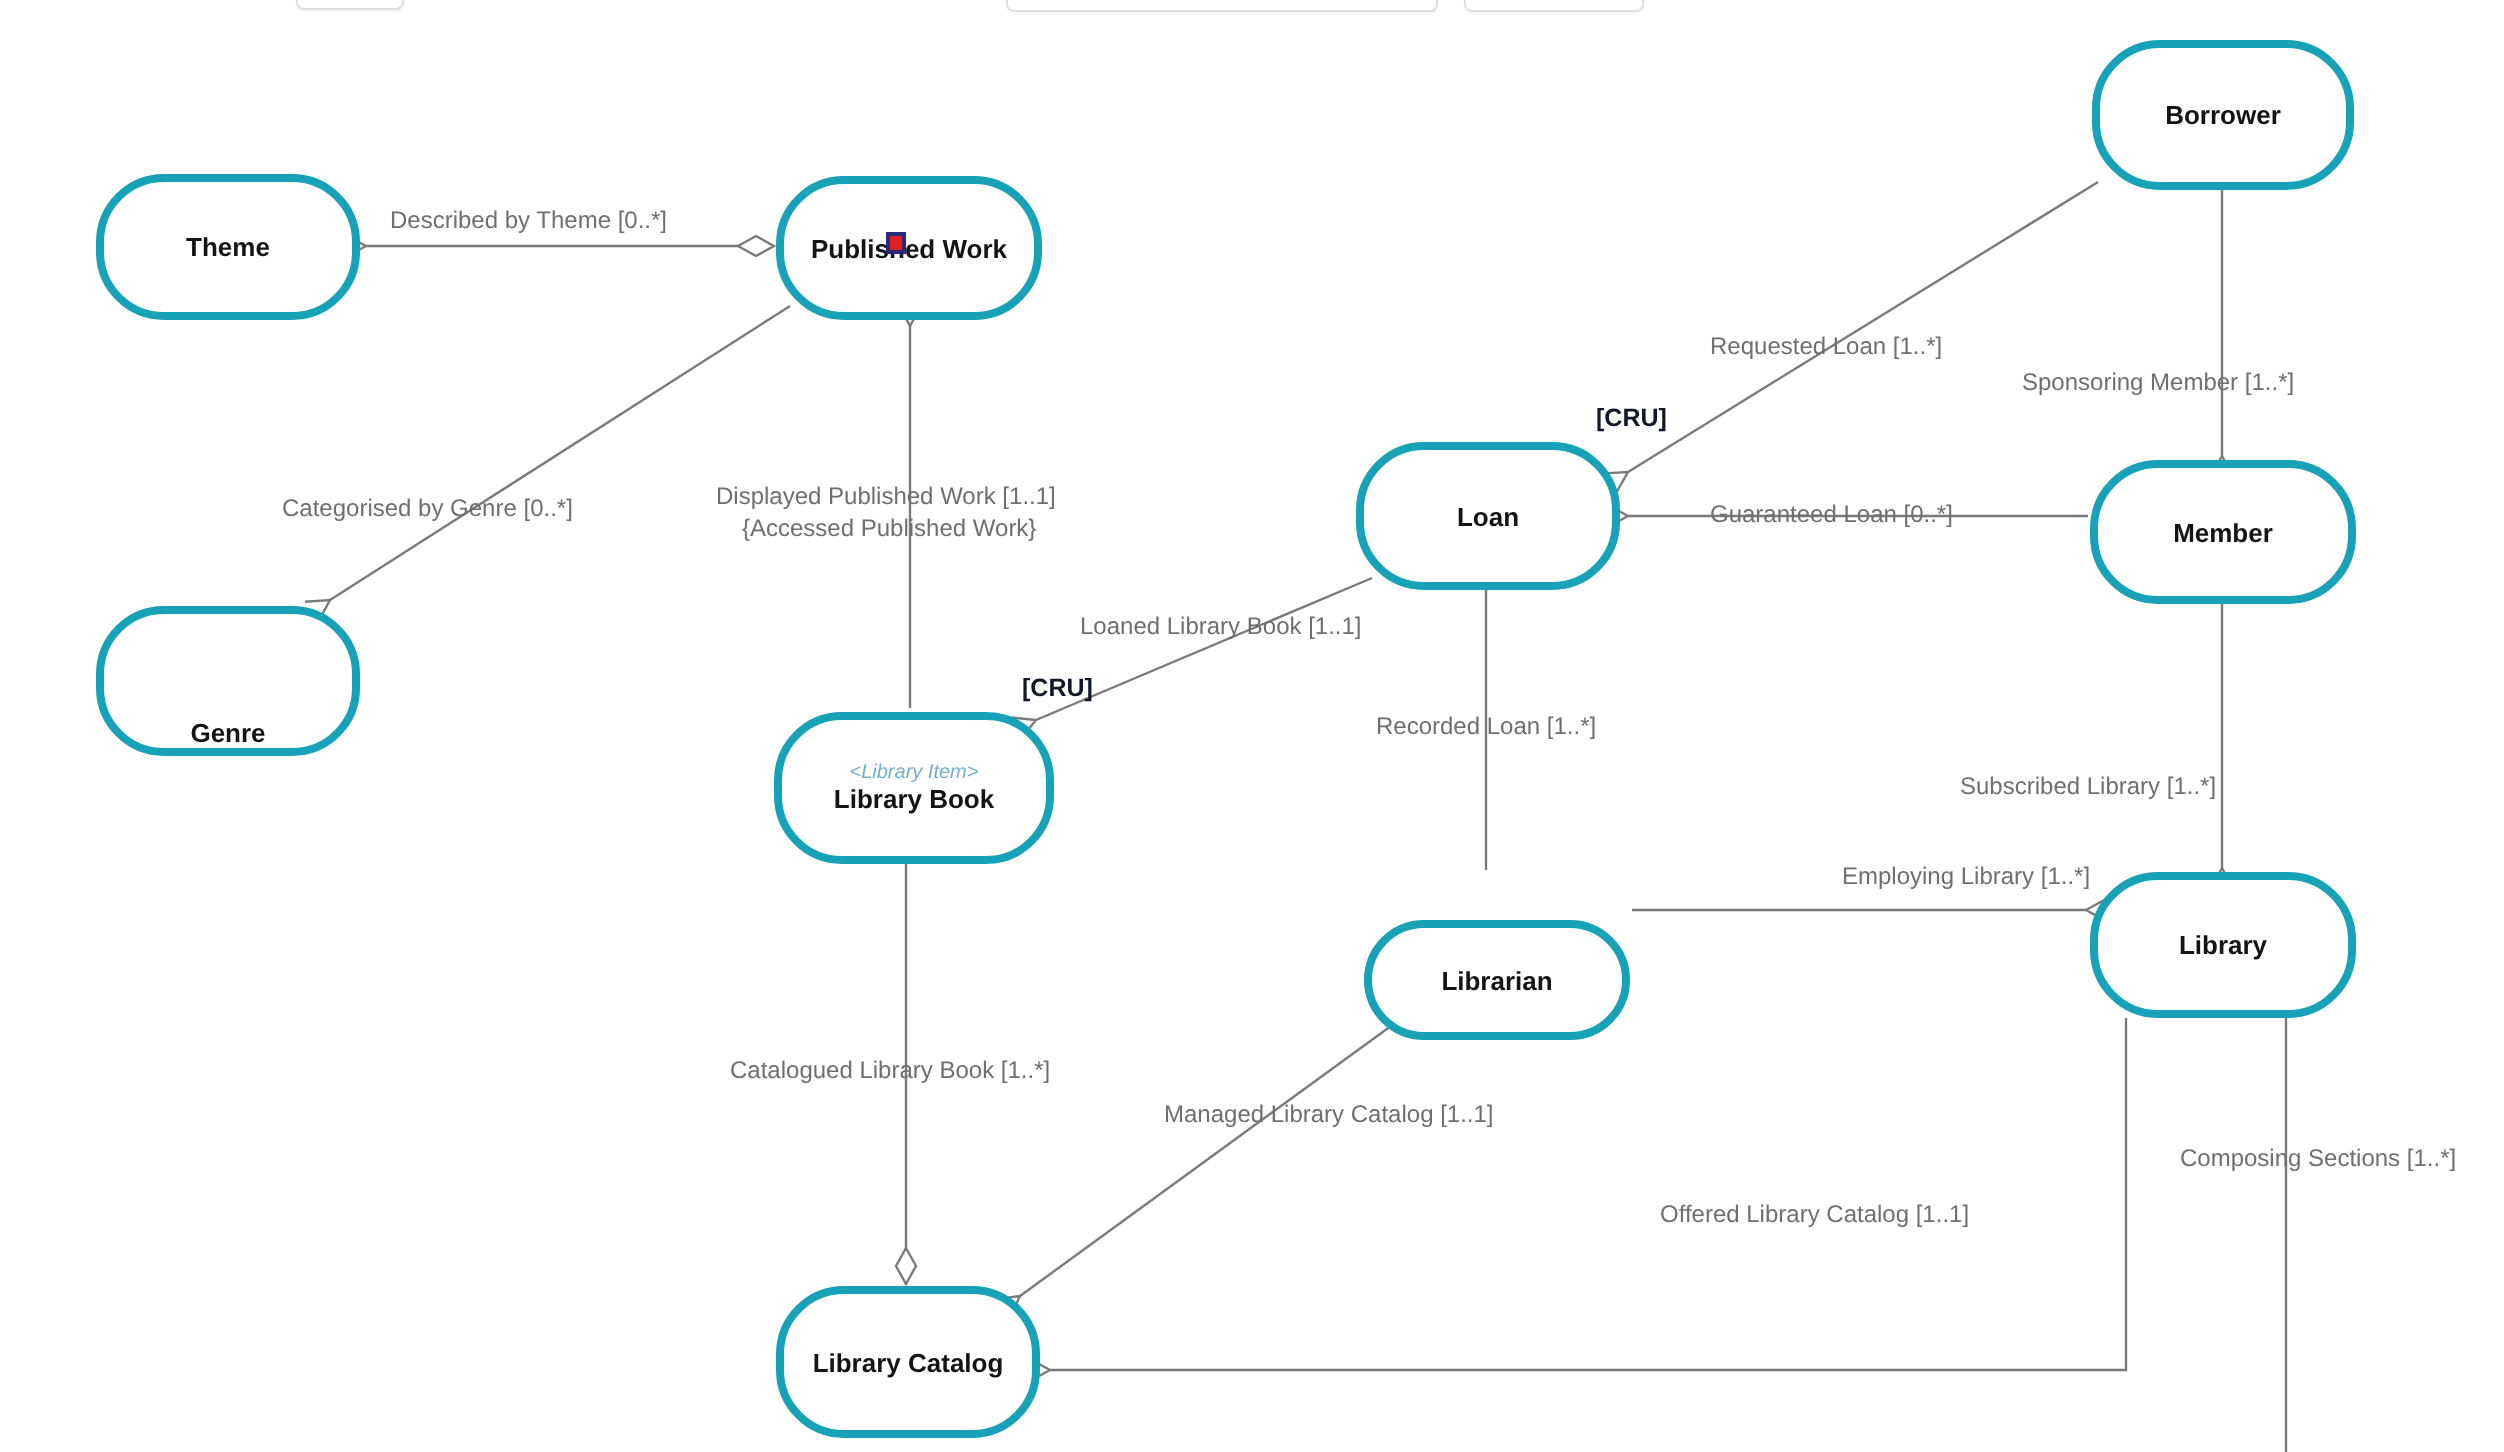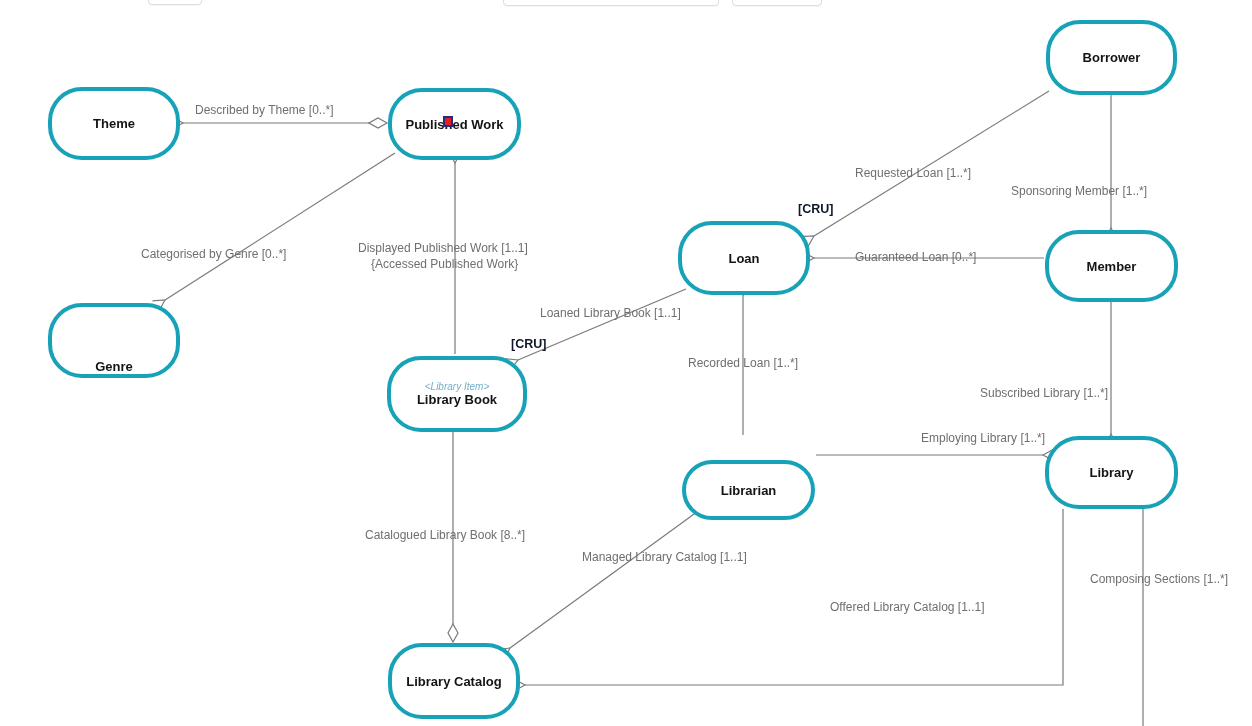--- a/index.html
+++ b/index.html
@@ -113,21 +113,21 @@
   <div class="edge-label" style="left:141px;top:247px;">Categorised by Genre [0..*]</div>
   <div class="edge-label" style="left:358px;top:241px;">Displayed Published Work [1..1]</div>
   <div class="edge-label" style="left:371px;top:257px;">{Accessed Published Work}</div>
   <div class="edge-label" style="left:540px;top:306px;">Loaned Library Book [1..1]</div>
   <div class="edge-label" style="left:855px;top:166px;">Requested Loan [1..*]</div>
   <div class="edge-label" style="left:1011px;top:152px;margin-top:32px;">Sponsoring Member [1..*]</div>
   <div class="edge-label" style="left:855px;top:250px;">Guaranteed Loan [0..*]</div>
   <div class="edge-label" style="left:980px;top:360px;margin-top:26px;">Subscribed Library [1..*]</div>
   <div class="edge-label" style="left:688px;top:356px;">Recorded Loan [1..*]</div>
   <div class="edge-label" style="left:885px;top:431px;margin-left:36px;">Employing Library [1..*]</div>
-  <div class="edge-label" style="left:365px;top:528px;">Catalogued Library Book [8..*]</div>
+  <div class="edge-label" style="left:365px;top:528px;">Catalogued Library Book [1..*]</div>
   <div class="edge-label" style="left:582px;top:550px;">Managed Library Catalog [1..1]</div>
   <div class="edge-label" style="left:830px;top:600px;">Offered Library Catalog [1..1]</div>
   <div class="edge-label" style="left:1090px;top:572px;">Composing Sections [1..*]</div>
 
   <div class="crud" style="left:784px;top:202px;">[CRU]</div>
   <div class="crud" style="left:497px;top:337px;">[CRU]</div>
 
 </div>
 
 </body></html>

